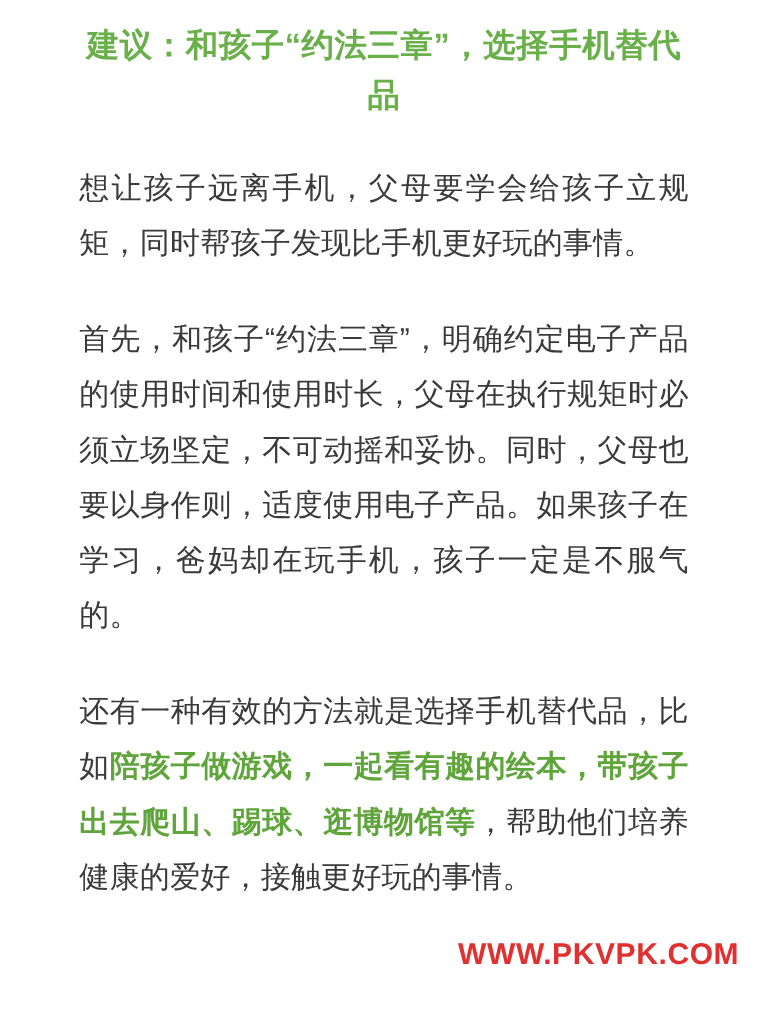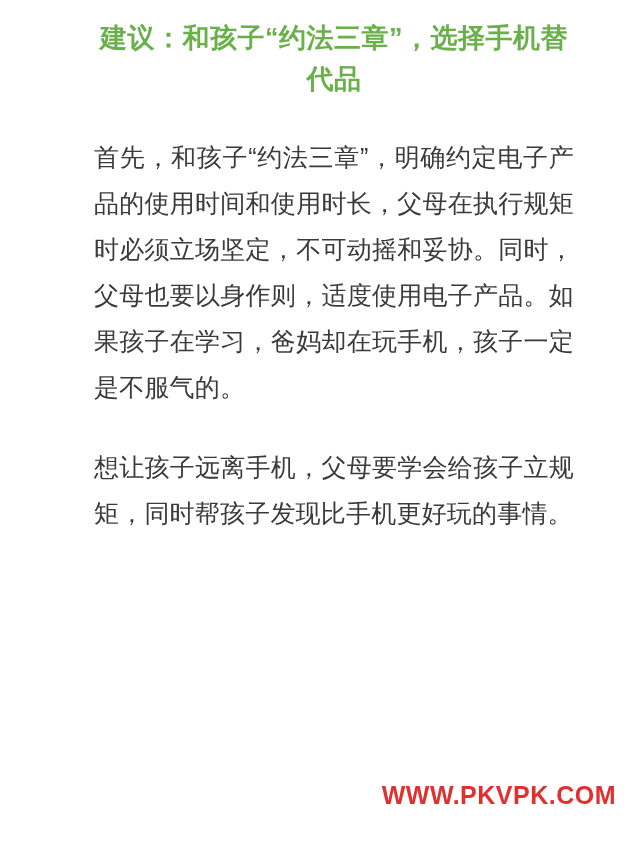--- a/index.html
+++ b/index.html
@@ -11,21 +11,21 @@
     height: 854px;
     background: #ffffff;
     font-family: "Liberation Sans", sans-serif;
     overflow: hidden;
     position: relative;
   }
   .page {
     width: 640px;
     height: 854px;
     box-sizing: border-box;
-    padding: 18px 66px 0 94px;
+    padding: 18px 66px 0 66px;
     position: relative;
   }
   .article-title {
     color: #6ab04a;
     font-size: 27px;
     font-weight: bold;
     line-height: 41px;
     text-align: center;
     letter-spacing: 0.5px;
     margin: 0 0 34px 0;
@@ -60,23 +60,26 @@
   }
 </style>
 </head>
 <body>
 
 <div class="page">
 
   <h1 class="article-title">建议：和孩子“约法三章”，选择手机替代品</h1>
 
   <p class="para">
+    <span>想让孩子远离手机，父母要学会给孩子立规矩，同时帮孩子发现比手机更好玩的事情。</span>
+  </p>
+
+  <p class="para">
     <span>首先，和孩子“约法三章”，明确约定电子产品的使用时间和使用时长，父母在执行规矩时必须立场坚定，不可动摇和妥协。同时，父母也要以身作则，适度使用电子产品。如果孩子在学习，爸妈却在玩手机，孩子一定是不服气的。</span>
   </p>
 
   <p class="para">
-    <span>想让孩子远离手机，父母要学会给孩子立规矩，同时帮孩子发现比手机更好玩的事情。</span>
+    <span>还有一种有效的方法就是选择手机替代品，比如</span><span class="hl">陪孩子做游戏，一起看有趣的绘本，带孩子出去爬山、踢球、逛博物馆等</span><span>，帮助他们培养健康的爱好，接触更好玩的事情。</span>
   </p>
-
 
   <div class="watermark">WWW.PKVPK.COM</div>
 
 </div>
 
 </body></html>

